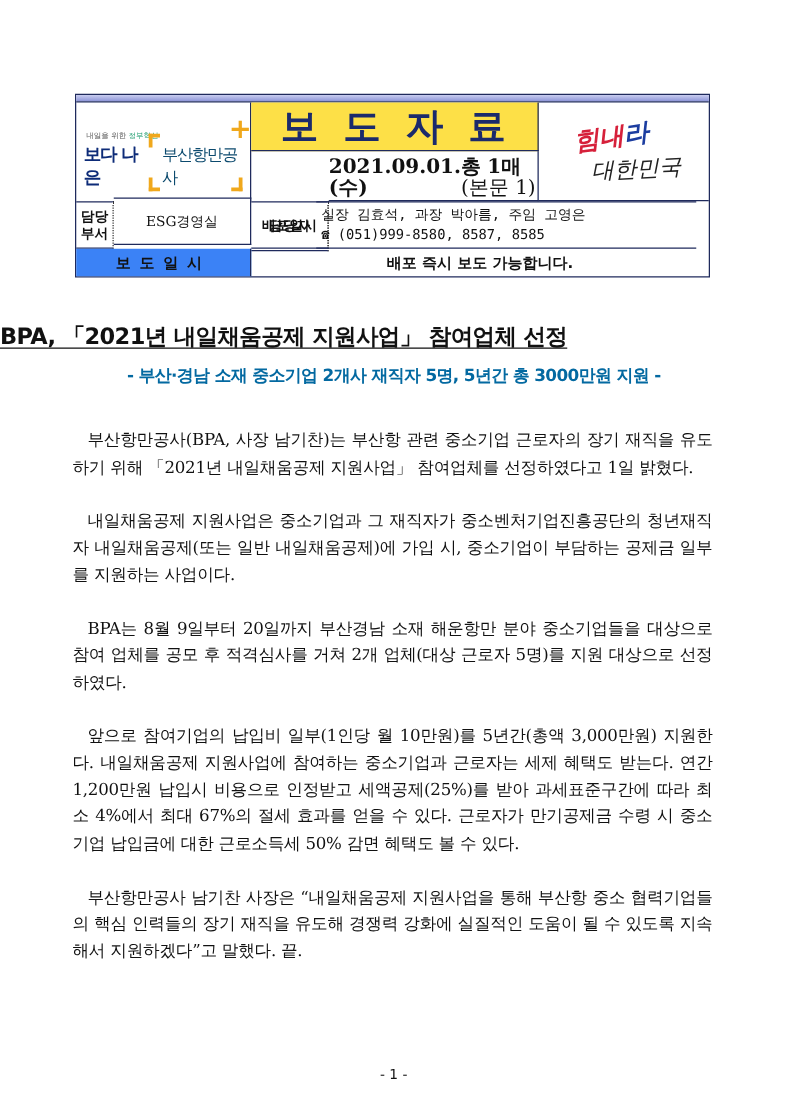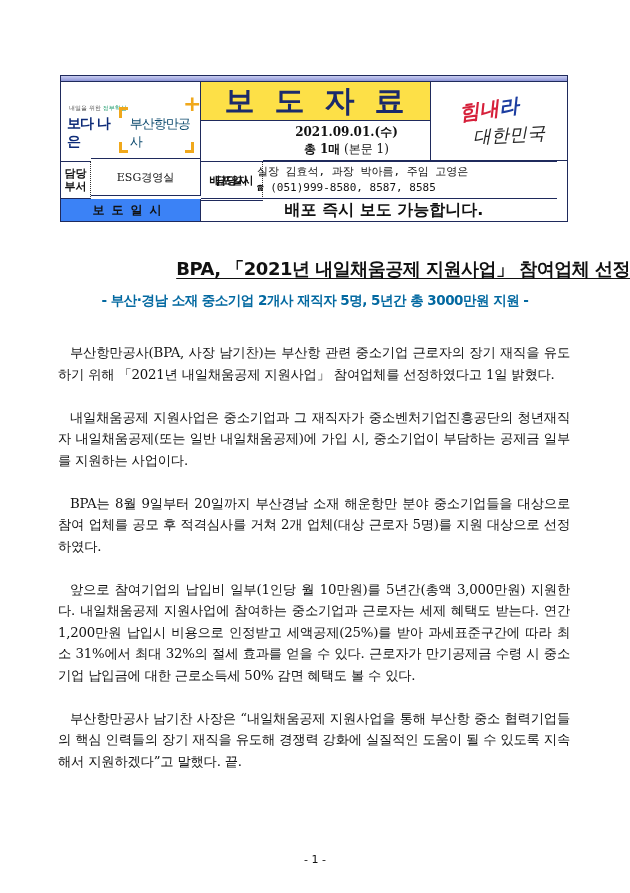--- a/index.html
+++ b/index.html
@@ -10,51 +10,51 @@
   .band { position: absolute; left: 0; top: 0; right: 0; height: 5px;
           background: linear-gradient(#c9cdf0, #8d95d8); border-bottom: 1px solid #1f2a5c; }
   .cell { position: absolute; box-sizing: border-box; display: flex; align-items: center; justify-content: center; }
   .logo-left { left: 0; top: 6px; width: 140px; height: 79px; border-right: 1px solid #1f2a5c; }
   .title-cell { left: 140px; top: 6px; width: 230px; height: 39px; background: #fde047;
                 border-bottom: 1px solid #1f2a5c; border-right: 1px solid #1f2a5c;
                 font-family: "DejaVu Sans", sans-serif; font-weight: bold; font-size: 30px; color: #1b2a6b; letter-spacing: 20px; padding-left: 18px; }
   .dist-label { left: 140px; top: 45px; width: 62px; height: 40px; border-right: 1px dotted #333; border-bottom: 1px solid #1f2a5c;
                 font-family: "DejaVu Sans", sans-serif; font-weight: bold; font-size: 11px; margin-top: 40px; }
   .dist-val { left: 202px; top: 45px; width: 168px; height: 40px; border-right: 1px solid #1f2a5c; border-bottom: 1px solid #1f2a5c;
-              flex-direction: column; font-size: 12px; line-height: 17px; font-weight: bold; }
+              flex-direction: row; font-size: 16px; line-height: 17px; font-weight: bold; }
   .dist-val .pages { font-weight: normal; }
   .dist-val .pages b { font-weight: bold; }
   .logo-right { left: 370px; top: 6px; width: 136px; height: 79px; border-bottom: 1px solid #1f2a5c; flex-direction: column; }
   .dept-label { left: 0; top: 85px; width: 30px; height: 38px; border-right: 1px dotted #333; border-bottom: 1px solid #1f2a5c; border-top: 1px solid #1f2a5c;
                 font-family: "DejaVu Sans", sans-serif; font-weight: bold; font-size: 11px; line-height: 13px; flex-direction: column; }
   .dept-val { left: 30px; top: 82px; width: 110px; height: 38px; border-right: 1px solid #1f2a5c; border-bottom: 1px solid #1f2a5c; border-top: 1px solid #1f2a5c; font-size: 11px; }
   .contact-label { left: 140px; top: 85px; width: 62px; height: 38px; border-right: 1px dotted #333; border-bottom: 1px solid #1f2a5c; border-top: 1px solid #1f2a5c;
                    font-family: "DejaVu Sans", sans-serif; font-weight: bold; font-size: 11px; }
   .contact-val { left: 192px; top: 85px; width: 304px; height: 38px; border-bottom: 1px solid #1f2a5c; border-top: 1px solid #1f2a5c;
                  flex-direction: column; align-items: flex-start; justify-content: center; padding-left: 4px;
                  font-family: "DejaVu Sans Mono", monospace; font-size: 11px; line-height: 16px; }
   .release-label { left: 0; top: 123px; width: 140px; height: 22px; background: #3b82f6; border-right: 1px solid #1f2a5c;
                    font-family: "DejaVu Sans", sans-serif; font-weight: bold; font-size: 12px; letter-spacing: 7px; }
-  .release-val { left: 140px; top: 123px; width: 366px; height: 22px; font-family: "DejaVu Sans", sans-serif; font-weight: bold; font-size: 16px; }
+  .release-val { left: 140px; top: 123px; width: 366px; height: 22px; font-family: "DejaVu Sans", sans-serif; font-weight: bold; font-size: 12px; }
 
   .logo-small { font-family: "DejaVu Sans", sans-serif; font-size: 6px; color: #555; position: absolute; left: 8px; top: 22px; }
   .logo-small .g { color: #1a9a6b; }
   .logo-main { position: absolute; left: 6px; top: 33px; display: flex; align-items: center; font-family: "DejaVu Sans", sans-serif; }
   .logo-main .big { font-weight: bold; font-size: 14px; color: #0d2b78; letter-spacing: -1px; }
   .logo-main .org { font-size: 13px; color: #0c4a6e; margin-left: 8px; letter-spacing: -1px; }
   .bracket-tl { position: absolute; left: 58px; top: 25px; width: 6px; height: 8px; border-left: 3px solid #f0a81c; border-top: 3px solid #f0a81c; }
   .bracket-bl { position: absolute; left: 58px; top: 60px; width: 6px; height: 8px; border-left: 3px solid #f0a81c; border-bottom: 3px solid #f0a81c; }
   .bracket-br { position: absolute; left: 124px; top: 60px; width: 6px; height: 8px; border-right: 3px solid #f0a81c; border-bottom: 3px solid #f0a81c; }
   .plus { position: absolute; left: 122px; top: 12px; font-family: "DejaVu Sans", sans-serif; font-size: 22px; font-weight: bold; color: #f0a81c; line-height: 20px; }
 
   .slogan1 { font-family: "DejaVu Serif", serif; font-style: italic; font-weight: bold; font-size: 20px; color: #d6203a; transform: rotate(-8deg); margin-right: 20px; }
   .slogan1 span { color: #1c3da0; }
   .slogan2 { font-family: "DejaVu Serif", serif; font-style: italic; font-size: 18px; color: #222; margin-left: 20px; transform: rotate(-3deg); }
 
-  .headline { position: absolute; left: 0; width: 630px; top: 257px; text-align: right;
+  .headline { position: absolute; left: 0; width: 630px; top: 257px; text-align: left;
               font-family: "DejaVu Sans", sans-serif; font-weight: bold; font-size: 18px; letter-spacing: -0.5px; }
   .headline span { text-decoration: underline; text-underline-offset: 3px; }
   .subhead { position: absolute; left: 0; width: 630px; top: 292px; text-align: center;
              font-family: "DejaVu Sans", sans-serif; font-weight: bold; font-size: 13.5px; color: #0369a1; letter-spacing: -0.5px; }
 
   .body { position: absolute; left: 58px; width: 512px; top: 342px; font-size: 13.3px; line-height: 21.5px; text-align: justify; letter-spacing: -0.2px; }
   .body p { margin: 0 0 21.5px 0; text-indent: 12px; }
   .footer { position: absolute; left: 0; width: 630px; top: 853px; text-align: center; font-family: "DejaVu Sans", sans-serif; font-size: 11px; }
 </style>
 </head>
@@ -111,17 +111,17 @@
   <div class="cell release-val">배포 즉시 보도 가능합니다.</div>
 </div>
 
 <div class="headline"><span>BPA, 「2021년 내일채움공제 지원사업」 참여업체 선정</span></div>
 <div class="subhead">- 부산·경남 소재 중소기업 2개사 재직자 5명, 5년간 총 3000만원 지원 -</div>
 
 <div class="body">
   <p>부산항만공사(BPA, 사장 남기찬)는 부산항 관련 중소기업 근로자의 장기 재직을 유도하기 위해 「2021년 내일채움공제 지원사업」 참여업체를 선정하였다고 1일 밝혔다.</p>
   <p>내일채움공제 지원사업은 중소기업과 그 재직자가 중소벤처기업진흥공단의 청년재직자 내일채움공제(또는 일반 내일채움공제)에 가입 시, 중소기업이 부담하는 공제금 일부를 지원하는 사업이다.</p>
   <p>BPA는 8월 9일부터 20일까지 부산경남 소재 해운항만 분야 중소기업들을 대상으로 참여 업체를 공모 후 적격심사를 거쳐 2개 업체(대상 근로자 5명)를 지원 대상으로 선정하였다.</p>
-  <p>앞으로 참여기업의 납입비 일부(1인당 월 10만원)를 5년간(총액 3,000만원) 지원한다. 내일채움공제 지원사업에 참여하는 중소기업과 근로자는 세제 혜택도 받는다. 연간 1,200만원 납입시 비용으로 인정받고 세액공제(25%)를 받아 과세표준구간에 따라 최소 31%에서 최대 32%의 절세 효과를 얻을 수 있다. 근로자가 만기공제금 수령 시 중소기업 납입금에 대한 근로소득세 50% 감면 혜택도 볼 수 있다.</p>
+  <p>앞으로 참여기업의 납입비 일부(1인당 월 10만원)를 5년간(총액 3,000만원) 지원한다. 내일채움공제 지원사업에 참여하는 중소기업과 근로자는 세제 혜택도 받는다. 연간 1,200만원 납입시 비용으로 인정받고 세액공제(25%)를 받아 과세표준구간에 따라 최소 4%에서 최대 67%의 절세 효과를 얻을 수 있다. 근로자가 만기공제금 수령 시 중소기업 납입금에 대한 근로소득세 50% 감면 혜택도 볼 수 있다.</p>
   <p>부산항만공사 남기찬 사장은 “내일채움공제 지원사업을 통해 부산항 중소 협력기업들의 핵심 인력들의 장기 재직을 유도해 경쟁력 강화에 실질적인 도움이 될 수 있도록 지속해서 지원하겠다”고 말했다. 끝.</p>
 </div>
 
 <div class="footer">- 1 -</div>
 
 </body></html>

